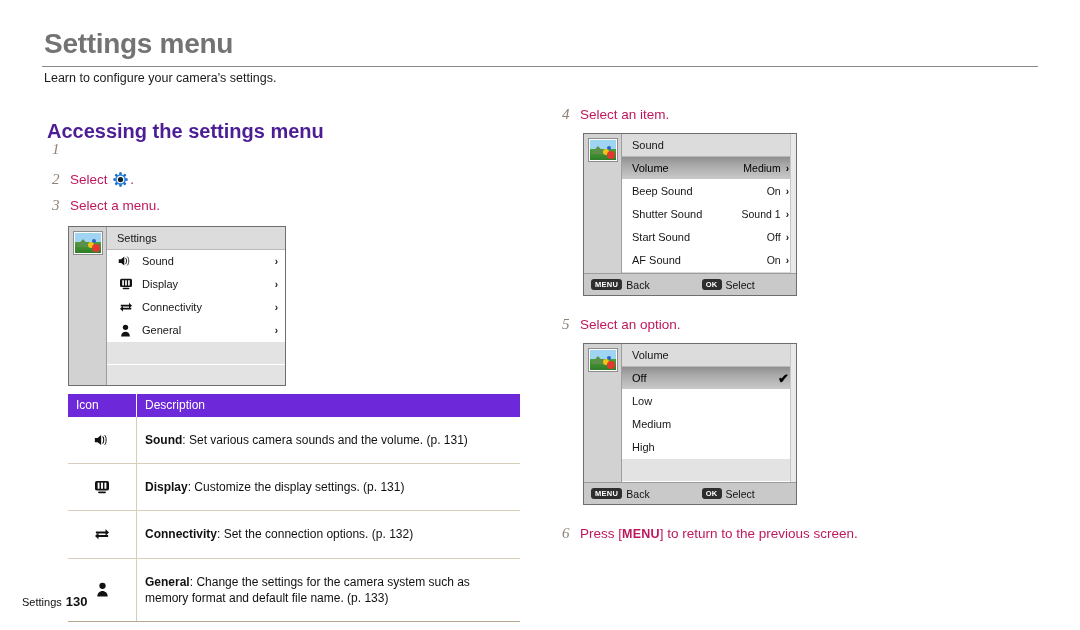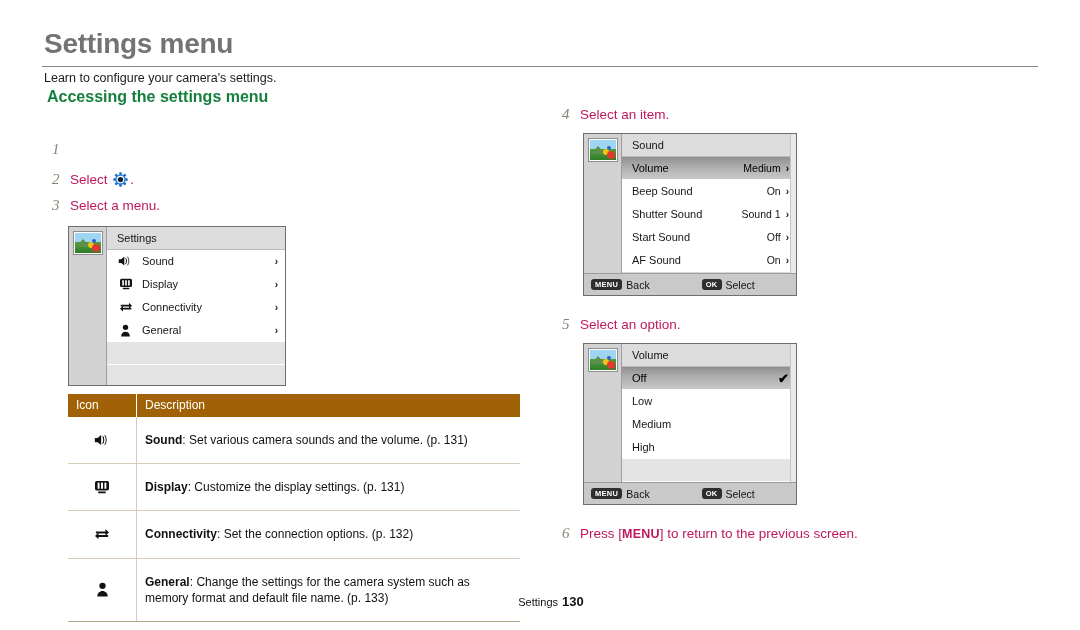--- a/index.html
+++ b/index.html
@@ -38,24 +38,24 @@
   .subtitle {
     position: absolute;
     left: 44px;
     top: 71px;
     font-size: 12.5px;
     color: #1a1a1a;
   }
   .section-title {
     position: absolute;
     left: 47px;
-    top: 88px;
-    font-size: 16px;
+    top: 120px;
+    font-size: 20px;
     font-weight: bold;
-    color: #15803d;
+    color: #4c1d95;
   }
 
   
   .step {
     position: absolute;
     display: flex;
     align-items: baseline;
     font-size: 13.5px;
     white-space: nowrap;
   }
@@ -222,21 +222,21 @@
   
   .tbl {
     position: absolute;
     left: 68px;
     top: 394px;
     width: 452px;
     border-collapse: collapse;
     font-size: 12px;
   }
   .tbl th {
-    background: #a16207;
+    background: #6d28d9;
     color: #ffffff;
     font-weight: normal;
     text-align: left;
     padding: 4px 8px 5px;
     font-size: 12px;
     border-right: 1px solid #ffffff;
   }
   .tbl th:last-child { border-right: none; }
   .tbl td {
     border-bottom: 1px solid #d8cdbb;
@@ -254,21 +254,21 @@
   }
   .tbl tr:last-child td { border-bottom: 1px solid #b6a88f; }
   .tbl b { font-weight: bold; }
 
   
   .footer {
     position: absolute;
     left: 12px;
     right: 0;
     top: 594px;
-    text-align: center;
+    text-align: left;
     font-size: 11px;
     color: #111;
     padding-left: 10px;
   }
   .footer .pg { font-weight: bold; font-size: 13px; margin-left: 4px; }
 
   svg { display: block; }
 </style>
 </head>
 <body>

